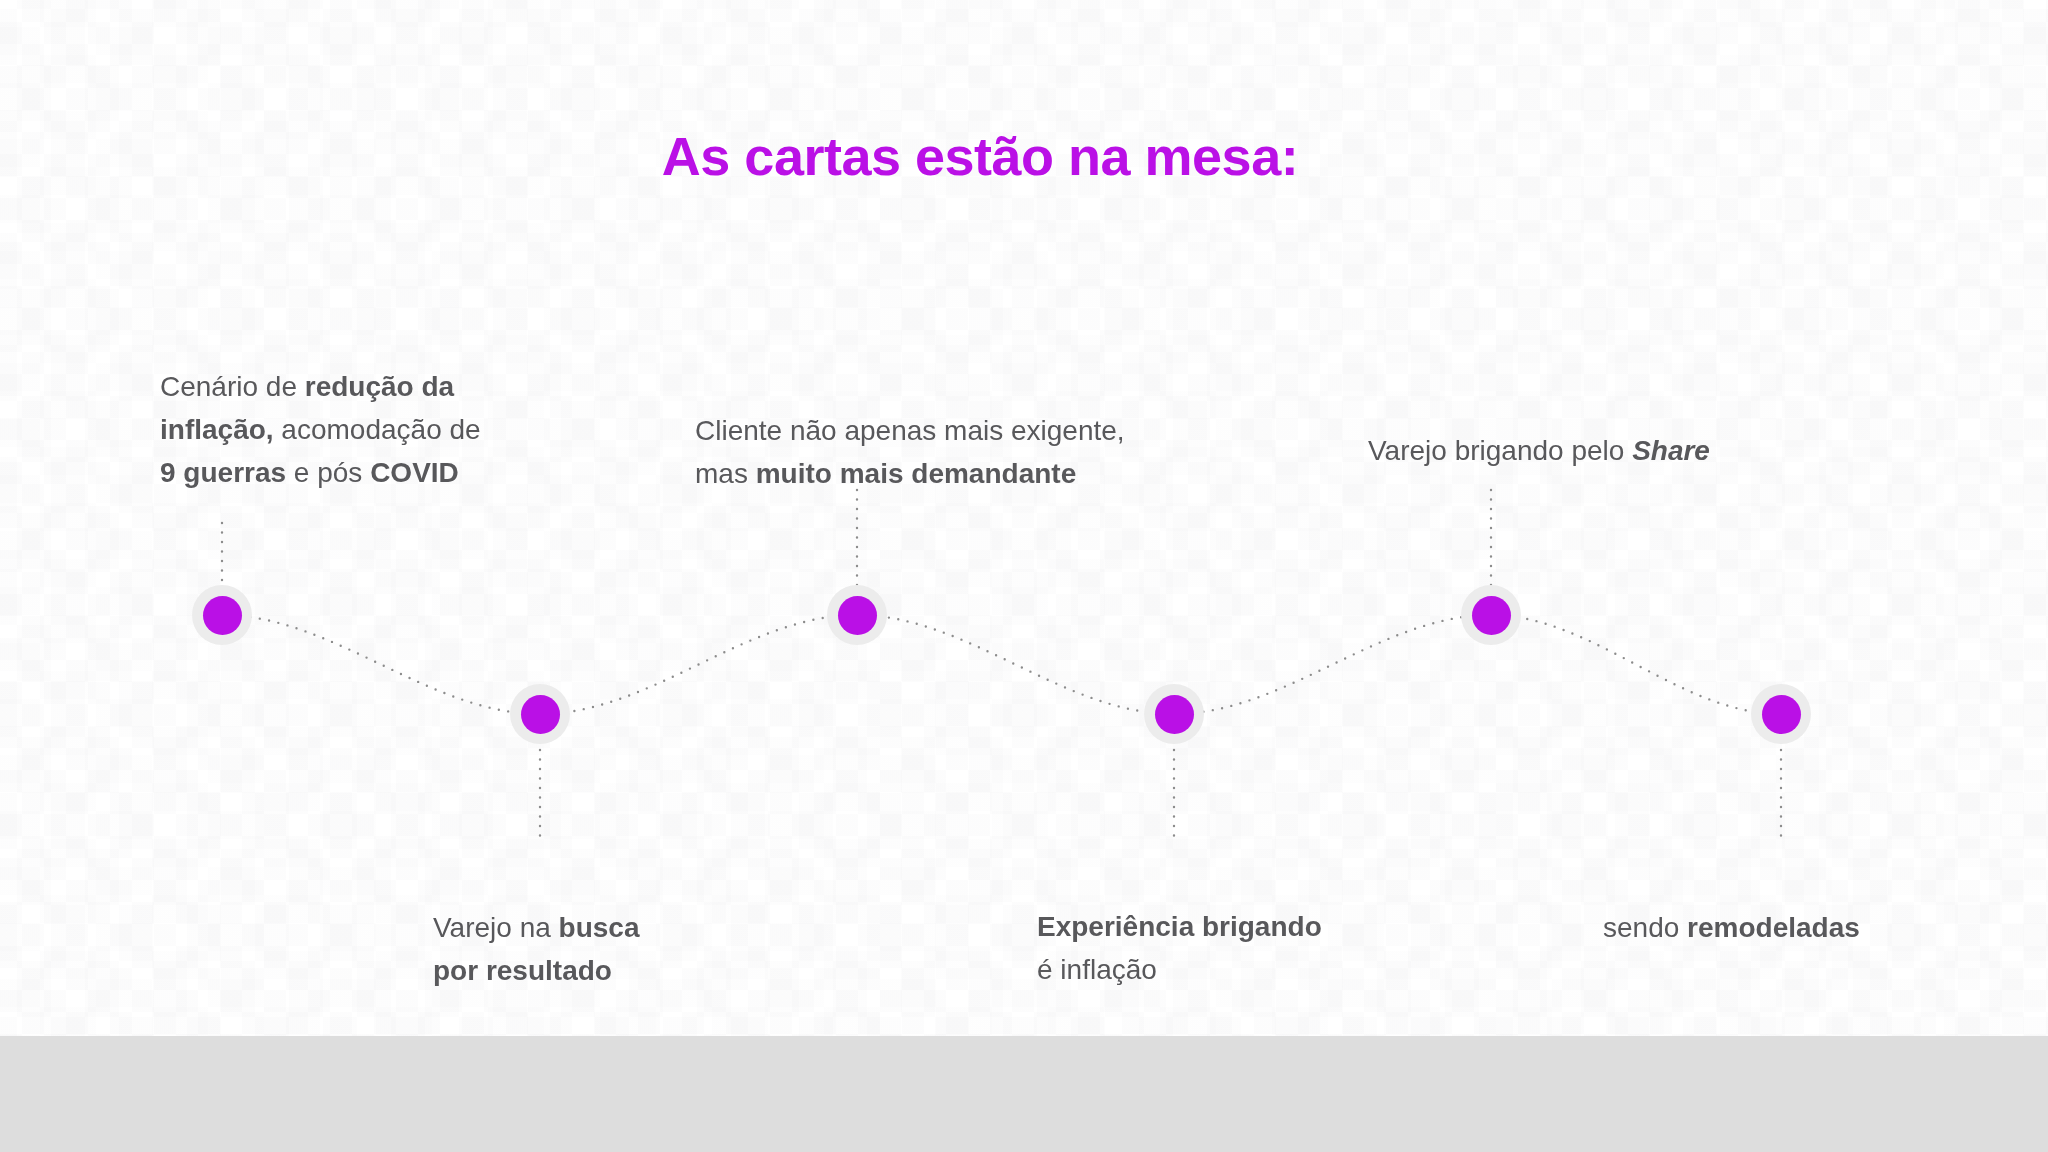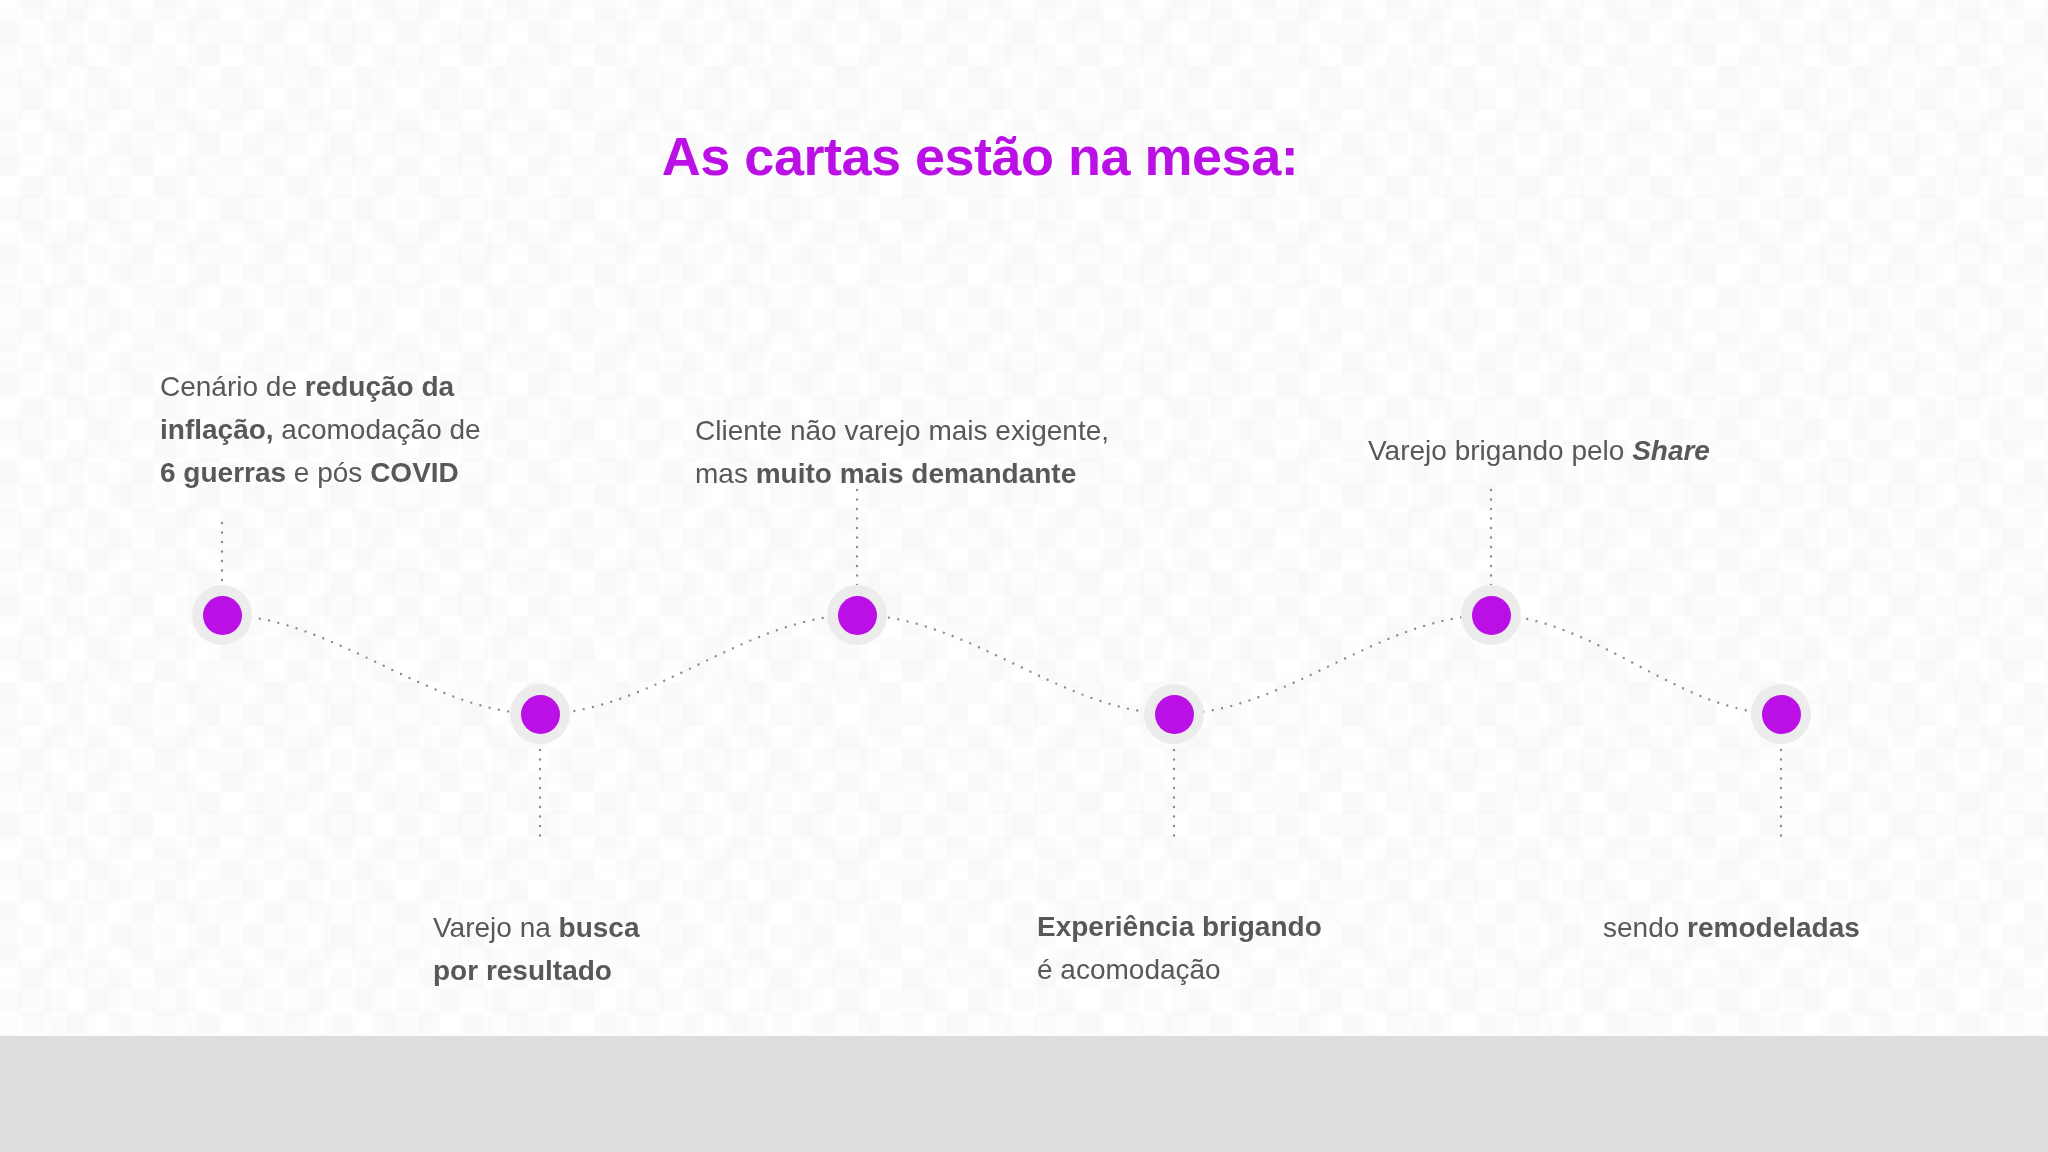--- a/index.html
+++ b/index.html
@@ -112,36 +112,36 @@
   <div class="node" style="left:1491px;top:615px">
       <div class="node-dot"></div>
     </div>
   <div class="node" style="left:1781px;top:714px">
       <div class="node-dot"></div>
     </div>
 
   <div class="label" style="left:160px;top:322px">
     <div><span>Cenário de </span><span class="b">redução da</span></div>
     <div><span class="b">inflação,</span><span> acomodação de</span></div>
-    <div><span class="b">6 guerras</span><span> e pós </span><span class="b">COVID</span></div>
+    <div><span class="b">9 guerras</span><span> e pós </span><span class="b">COVID</span></div>
   </div>
 
   <div class="label" style="left:433px;top:863px">
     <div><span>Varejo na </span><span class="b">busca</span></div>
     <div><span class="b">por resultado</span></div>
   </div>
 
   <div class="label" style="left:695px;top:366px">
-    <div><span>Cliente não varejo mais exigente,</span></div>
+    <div><span>Cliente não apenas mais exigente,</span></div>
     <div><span>mas </span><span class="b">muito mais demandante</span></div>
   </div>
 
   <div class="label" style="left:1037px;top:862px">
     <div><span class="b">Experiência brigando</span></div>
-    <div><span>é acomodação</span></div>
+    <div><span>é inflação</span></div>
   </div>
 
   <div class="label" style="left:1368px;top:386px">
     <div><span>Varejo brigando pelo </span><span class="bi">Share</span></div>
   </div>
 
   <div class="label" style="left:1603px;top:863px">
     <div><span>sendo </span><span class="b">remodeladas</span></div>
   </div>
 

